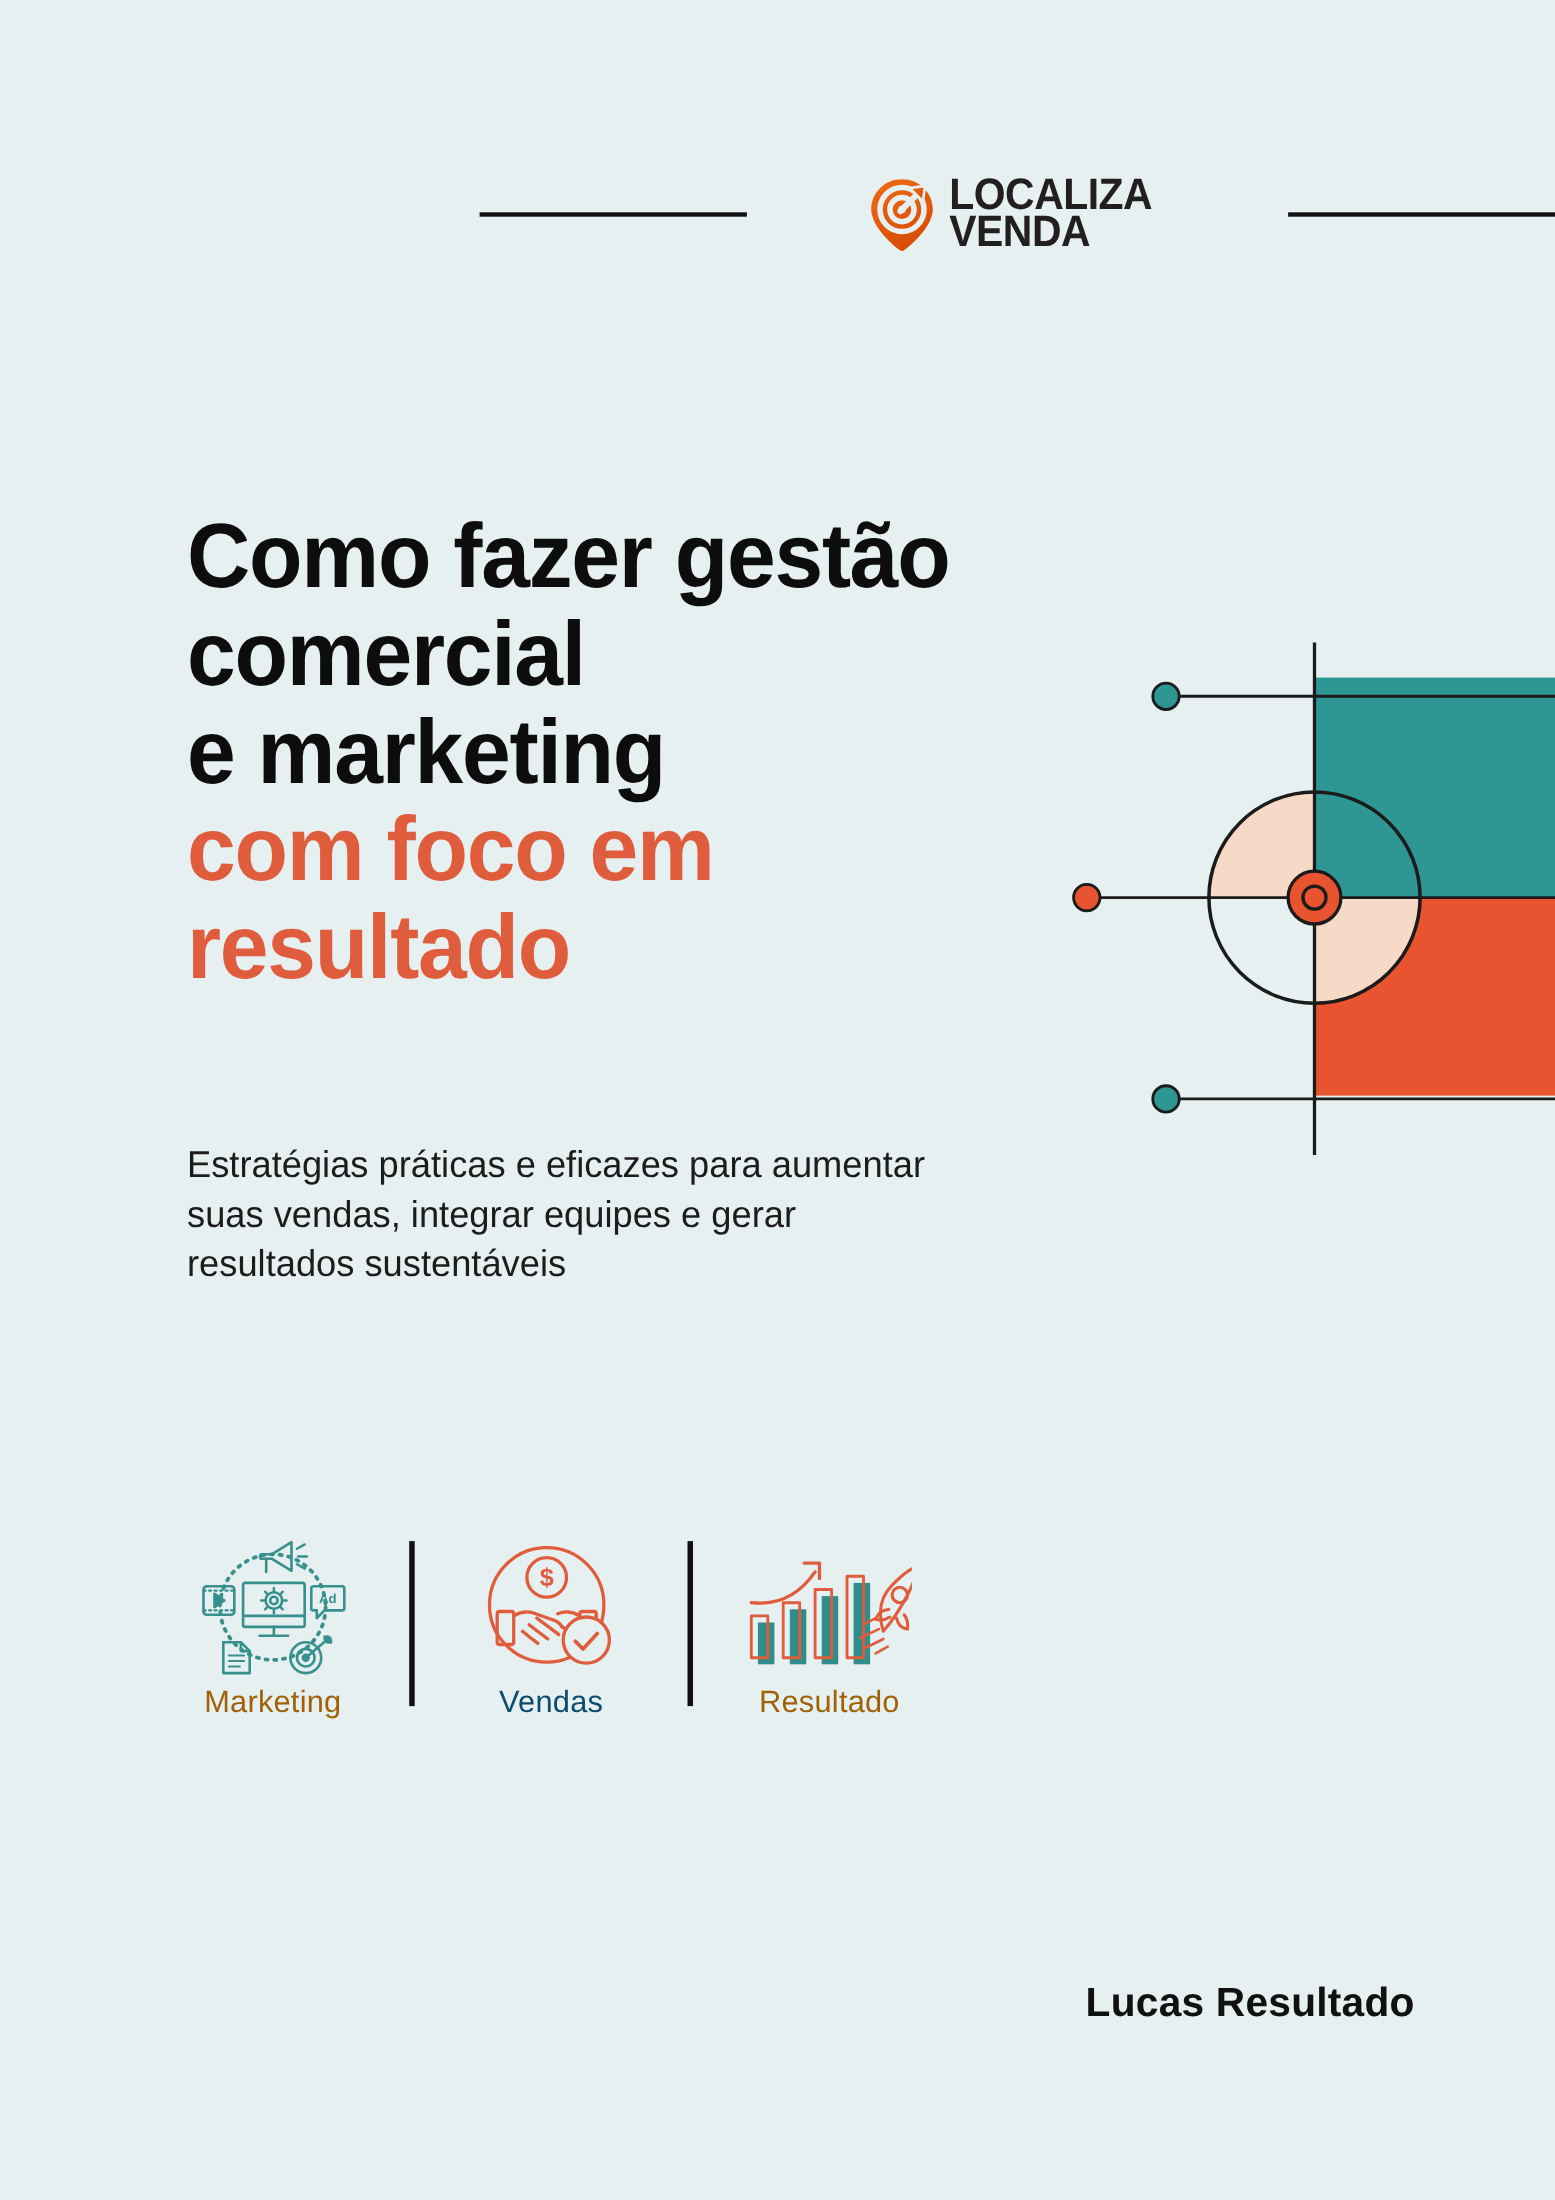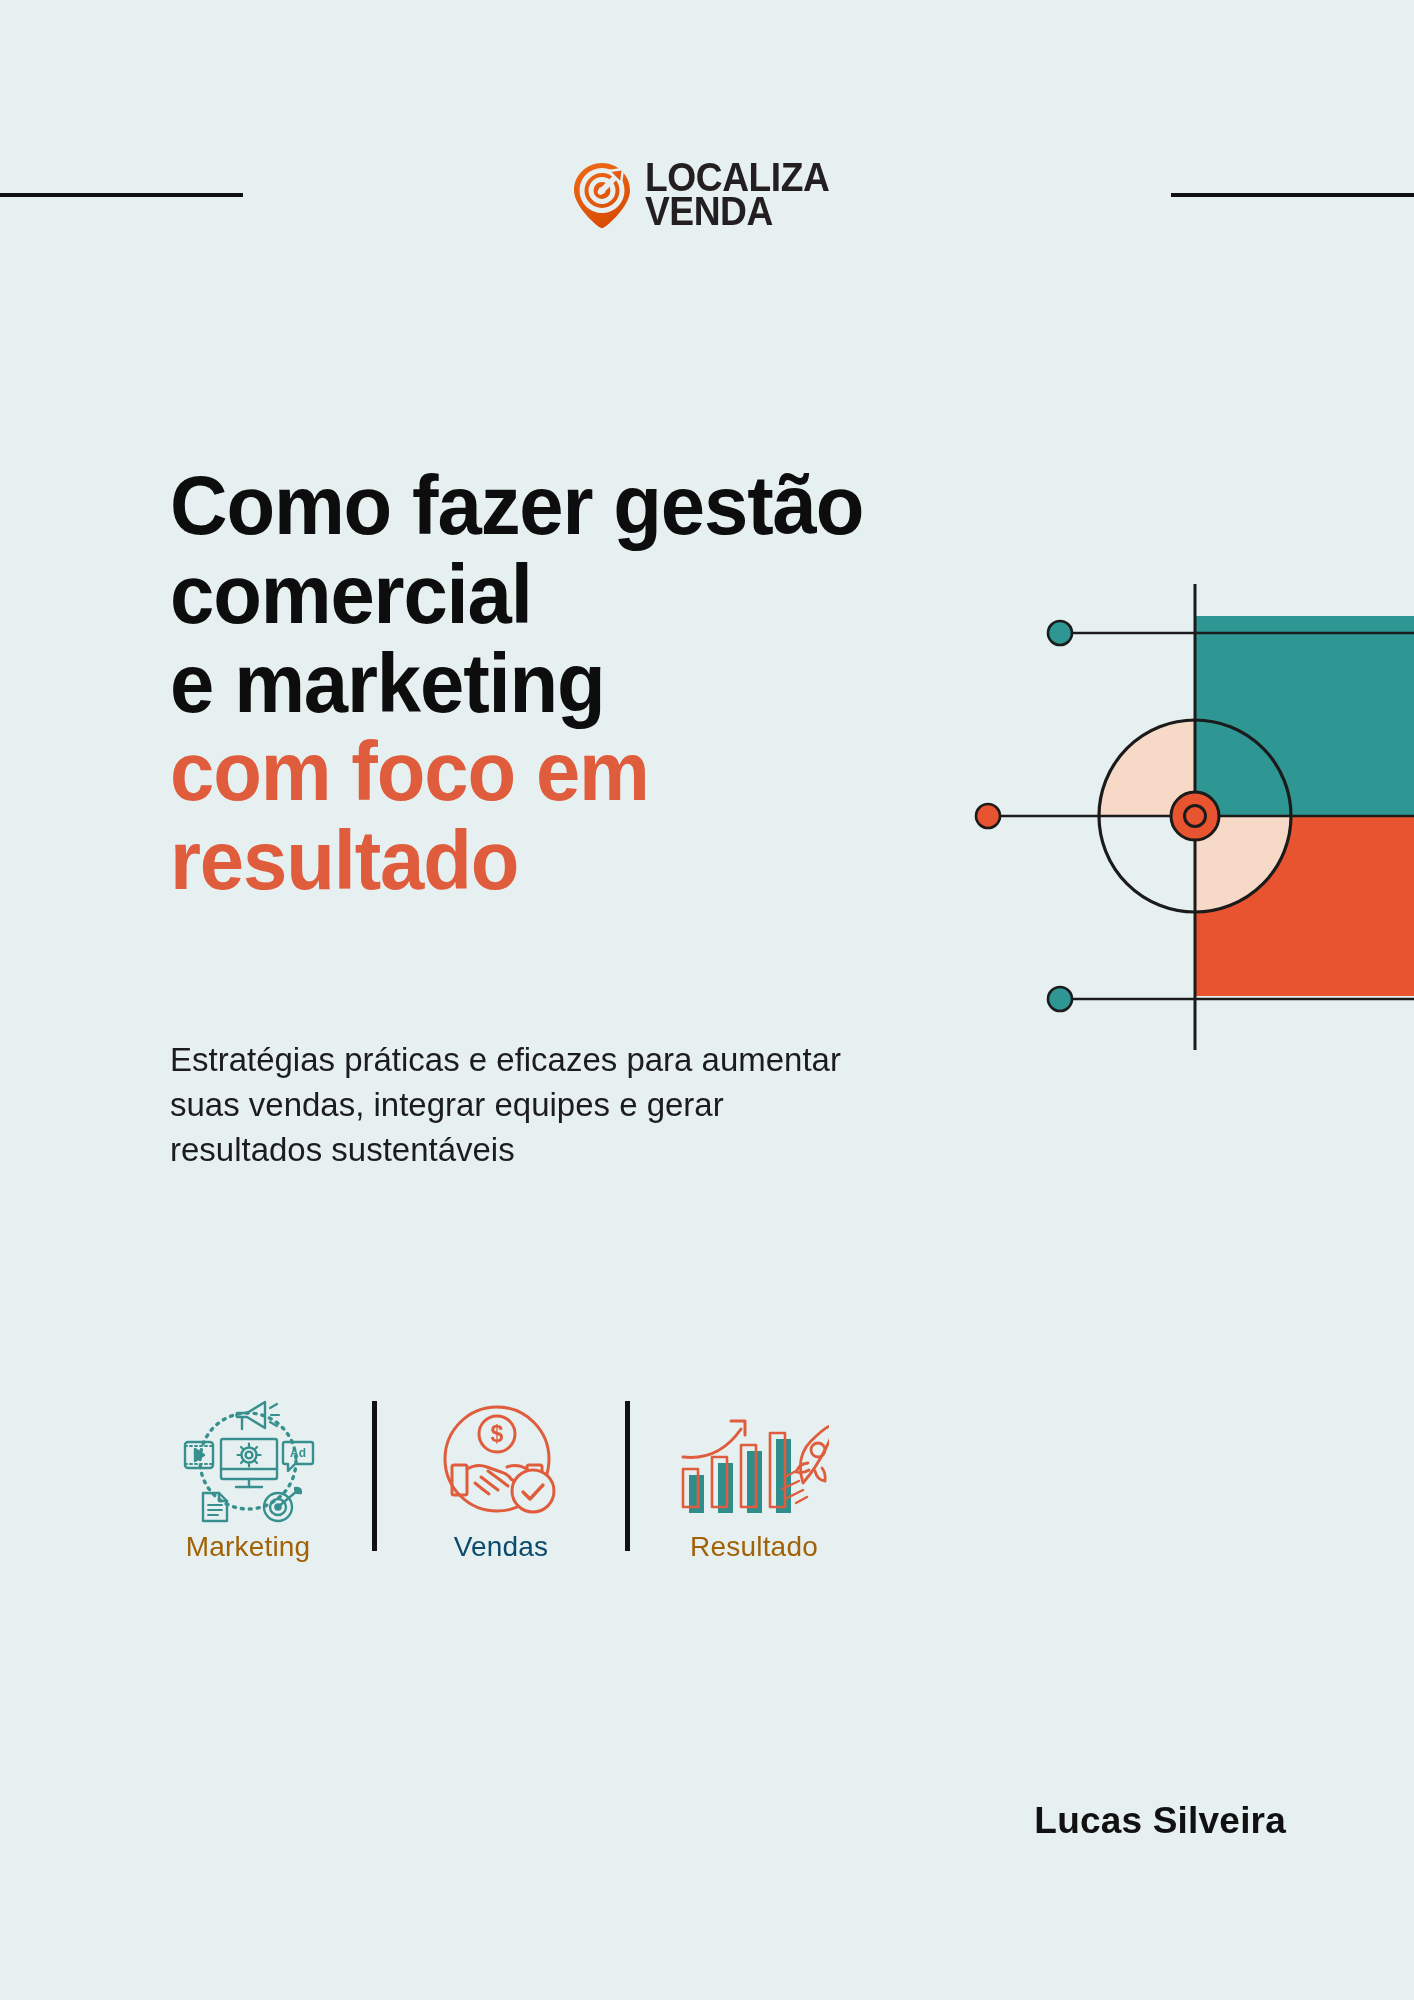--- a/index.html
+++ b/index.html
@@ -24,21 +24,21 @@
 
   
   .header {
     position: absolute;
     top: 140px;
     left: 0;
     width: 1414px;
     height: 110px;
     display: flex;
     align-items: center;
-    justify-content: space-between;
+    justify-content: flex-end;
     gap: 0;
   }
   .rule {
     height: 4px;
     background: #111111;
     width: 243px;
     flex: 0 0 auto;
   }
   .rule.left { margin-right: 110px; }
   .rule.right { margin-left: 110px; }
@@ -355,15 +355,15 @@
               <line x1="117" y1="106" x2="128" y2="100"></line>
             </g>
           </g>
         </svg>
       </div>
       <div class="pillar-label teal">Resultado</div>
     </div>
 
   </div>
 
-  <div class="author">Lucas Silveira</div>
+  <div class="author">Lucas Resultado</div>
 
 </div>
 
 </body></html>

